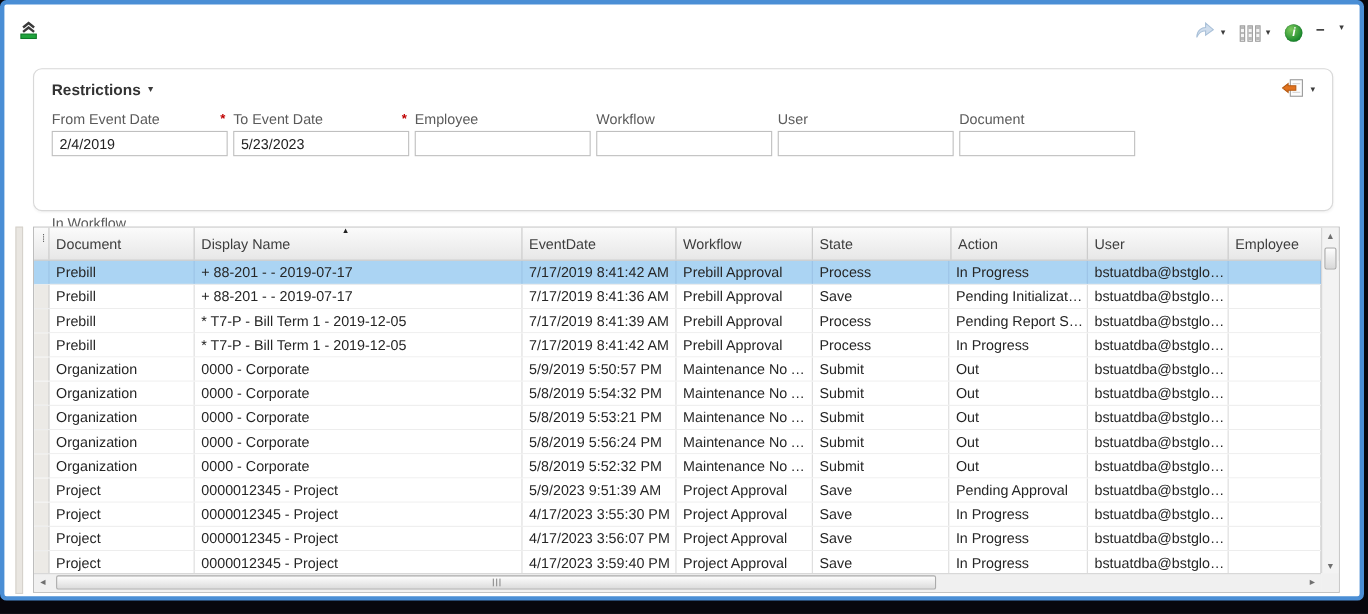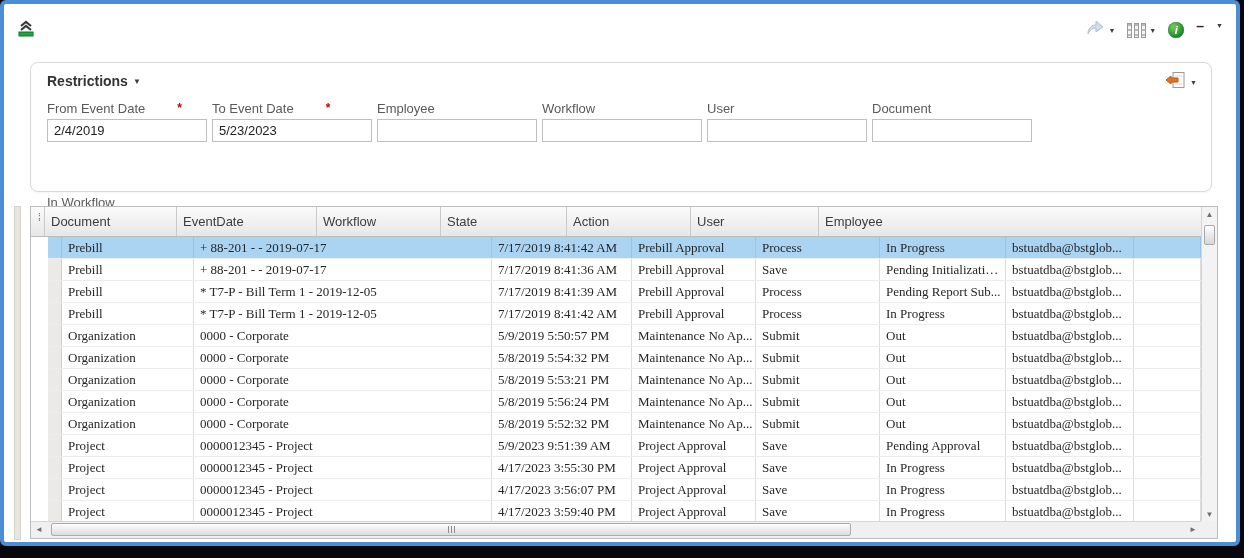--- a/index.html
+++ b/index.html
@@ -26,21 +26,21 @@
 
   
   .restrictions { position:absolute; top:58px; left:26px; right:24px; height:130px;
     border:1px solid #d8d8d8; border-radius:8px; background:#fff; box-shadow:0 1px 2px rgba(0,0,0,.04); }
   .r-head { position:absolute; top:10px; left:16px; font-size:14px; font-weight:bold; color:#333;
     display:flex; align-items:center; gap:5px; cursor:pointer; }
   .r-head .caret { font-size:8px; }
   .export-btn { position:absolute; top:8px; right:14px; display:flex; align-items:center; gap:4px; cursor:pointer; }
   .fields { position:absolute; top:38px; left:16px; display:flex; gap:5px; }
   .field { width:160px; }
-  .field-label { display:flex; font-size:13px; color:#5a5a5a; height:18px; padding-right:2px;gap:32px;}
+  .field-label { display:flex; justify-content:space-between; font-size:13px; color:#5a5a5a; height:18px; padding-right:2px;}
   .req { color:#c00000; font-size:12px; font-weight:bold; }
   .field input { width:160px; height:23px; border:1px solid #bfbfbf; font-size:13px; color:#222;
     padding:0 6px; font-family:inherit; outline:none; }
   .inwf { position:absolute; top:88px; left:16px;margin-top:44px; }
   .inwf-label { font-size:13px; color:#5a5a5a; }
   .checkbox { width:14px; height:14px; border:1px solid #8a8a8a; margin-top:2px;
     background:linear-gradient(#fafafa,#e8eef4); display:flex; align-items:center; justify-content:center; cursor:pointer; }
   .checkbox .mark { width:8px; height:8px;
     background:linear-gradient(135deg,#7db9e8 0%,#2a72ae 60%,#1c5e97 100%); }
 
@@ -48,21 +48,21 @@
   .left-strip { position:absolute; top:202px; left:10px; width:7px; height:334px;
     background:#e9e6e1; border:1px solid #d6d2cc; }
   .grid { position:absolute; top:202px; left:26px; width:1188px; height:333px;
     border:1px solid #bdbdbd; background:#fff; }
   .grid-header { position:absolute; top:0; left:0; right:0; height:30px; display:flex;
     background:linear-gradient(#fbfbfb,#e7e7e7); border-bottom:1px solid #bcbcbc; }
   .hcell { position:relative; font-size:13px; color:#3d3d3d; padding:7px 2px 0 6px;
     border-right:1px solid #c9c9c9; white-space:nowrap; overflow:hidden; cursor:pointer; }
   .hcell.rowhdr { cursor:default; color:#666; font-size:10px; padding-top:5px; text-align:center; }
   .sort-arrow { position:absolute; top:0px; left:45%; font-size:7px; color:#222; }
-  .grid-body { position:absolute; top:30px; left:17px; right:16px; height:286px; overflow:hidden;font-family:Liberation Serif, serif; }
+  .grid-body { position:absolute; top:30px; left:0; right:16px; height:286px; overflow:hidden; }
   .grow { display:flex; height:22px; background:#fff; border-bottom:1px solid #ededed; cursor:default; }
   .grow .cell { font-size:13px; color:#262626; line-height:21px; padding:0 2px 0 6px;
     border-right:1px solid #dcdcdc; white-space:nowrap; overflow:hidden; text-overflow:ellipsis; }
   .grow .cell.rowhdr { background:#eceae6; border-right:1px solid #d0d0d0; }
   .grow.sel { background:#abd4f3; }
   .grow.sel .cell { border-right-color:#9cc3e6; }
   .grow.sel .cell.rowhdr { background:#abd4f3; }
 
   
   .vscroll { position:absolute; top:0; right:0; bottom:17px; width:16px;
@@ -167,20 +167,21 @@
         <span class="mark"></span>
       </div>
     </div>
   </div>
 
   <div class="left-strip"></div>
   <div class="grid">
     <div class="grid-header" id="grid-header">
         <div class="hcell rowhdr" style="width: 14px;">⁞</div>
         <div class="hcell" style="width: 132px;"><span>Document</span></div>
+        <div class="hcell" style="width: 298px;"><span>Display Name</span><span class="sort-arrow">▲</span></div>
         <div class="hcell" style="width: 140px;"><span>EventDate</span></div>
         <div class="hcell" style="width: 124px;"><span>Workflow</span></div>
         <div class="hcell" style="width: 126px;"><span>State</span></div>
         <div class="hcell" style="width: 124px;"><span>Action</span></div>
         <div class="hcell" style="width: 128px;"><span>User</span></div>
         <div class="hcell" style="flex: 1 1 0%;"><span>Employee</span></div>
       </div>
     <div class="grid-body" id="grid-body">
         <div class="grow sel">
           <div class="cell rowhdr" style="width: 14px;"></div>

